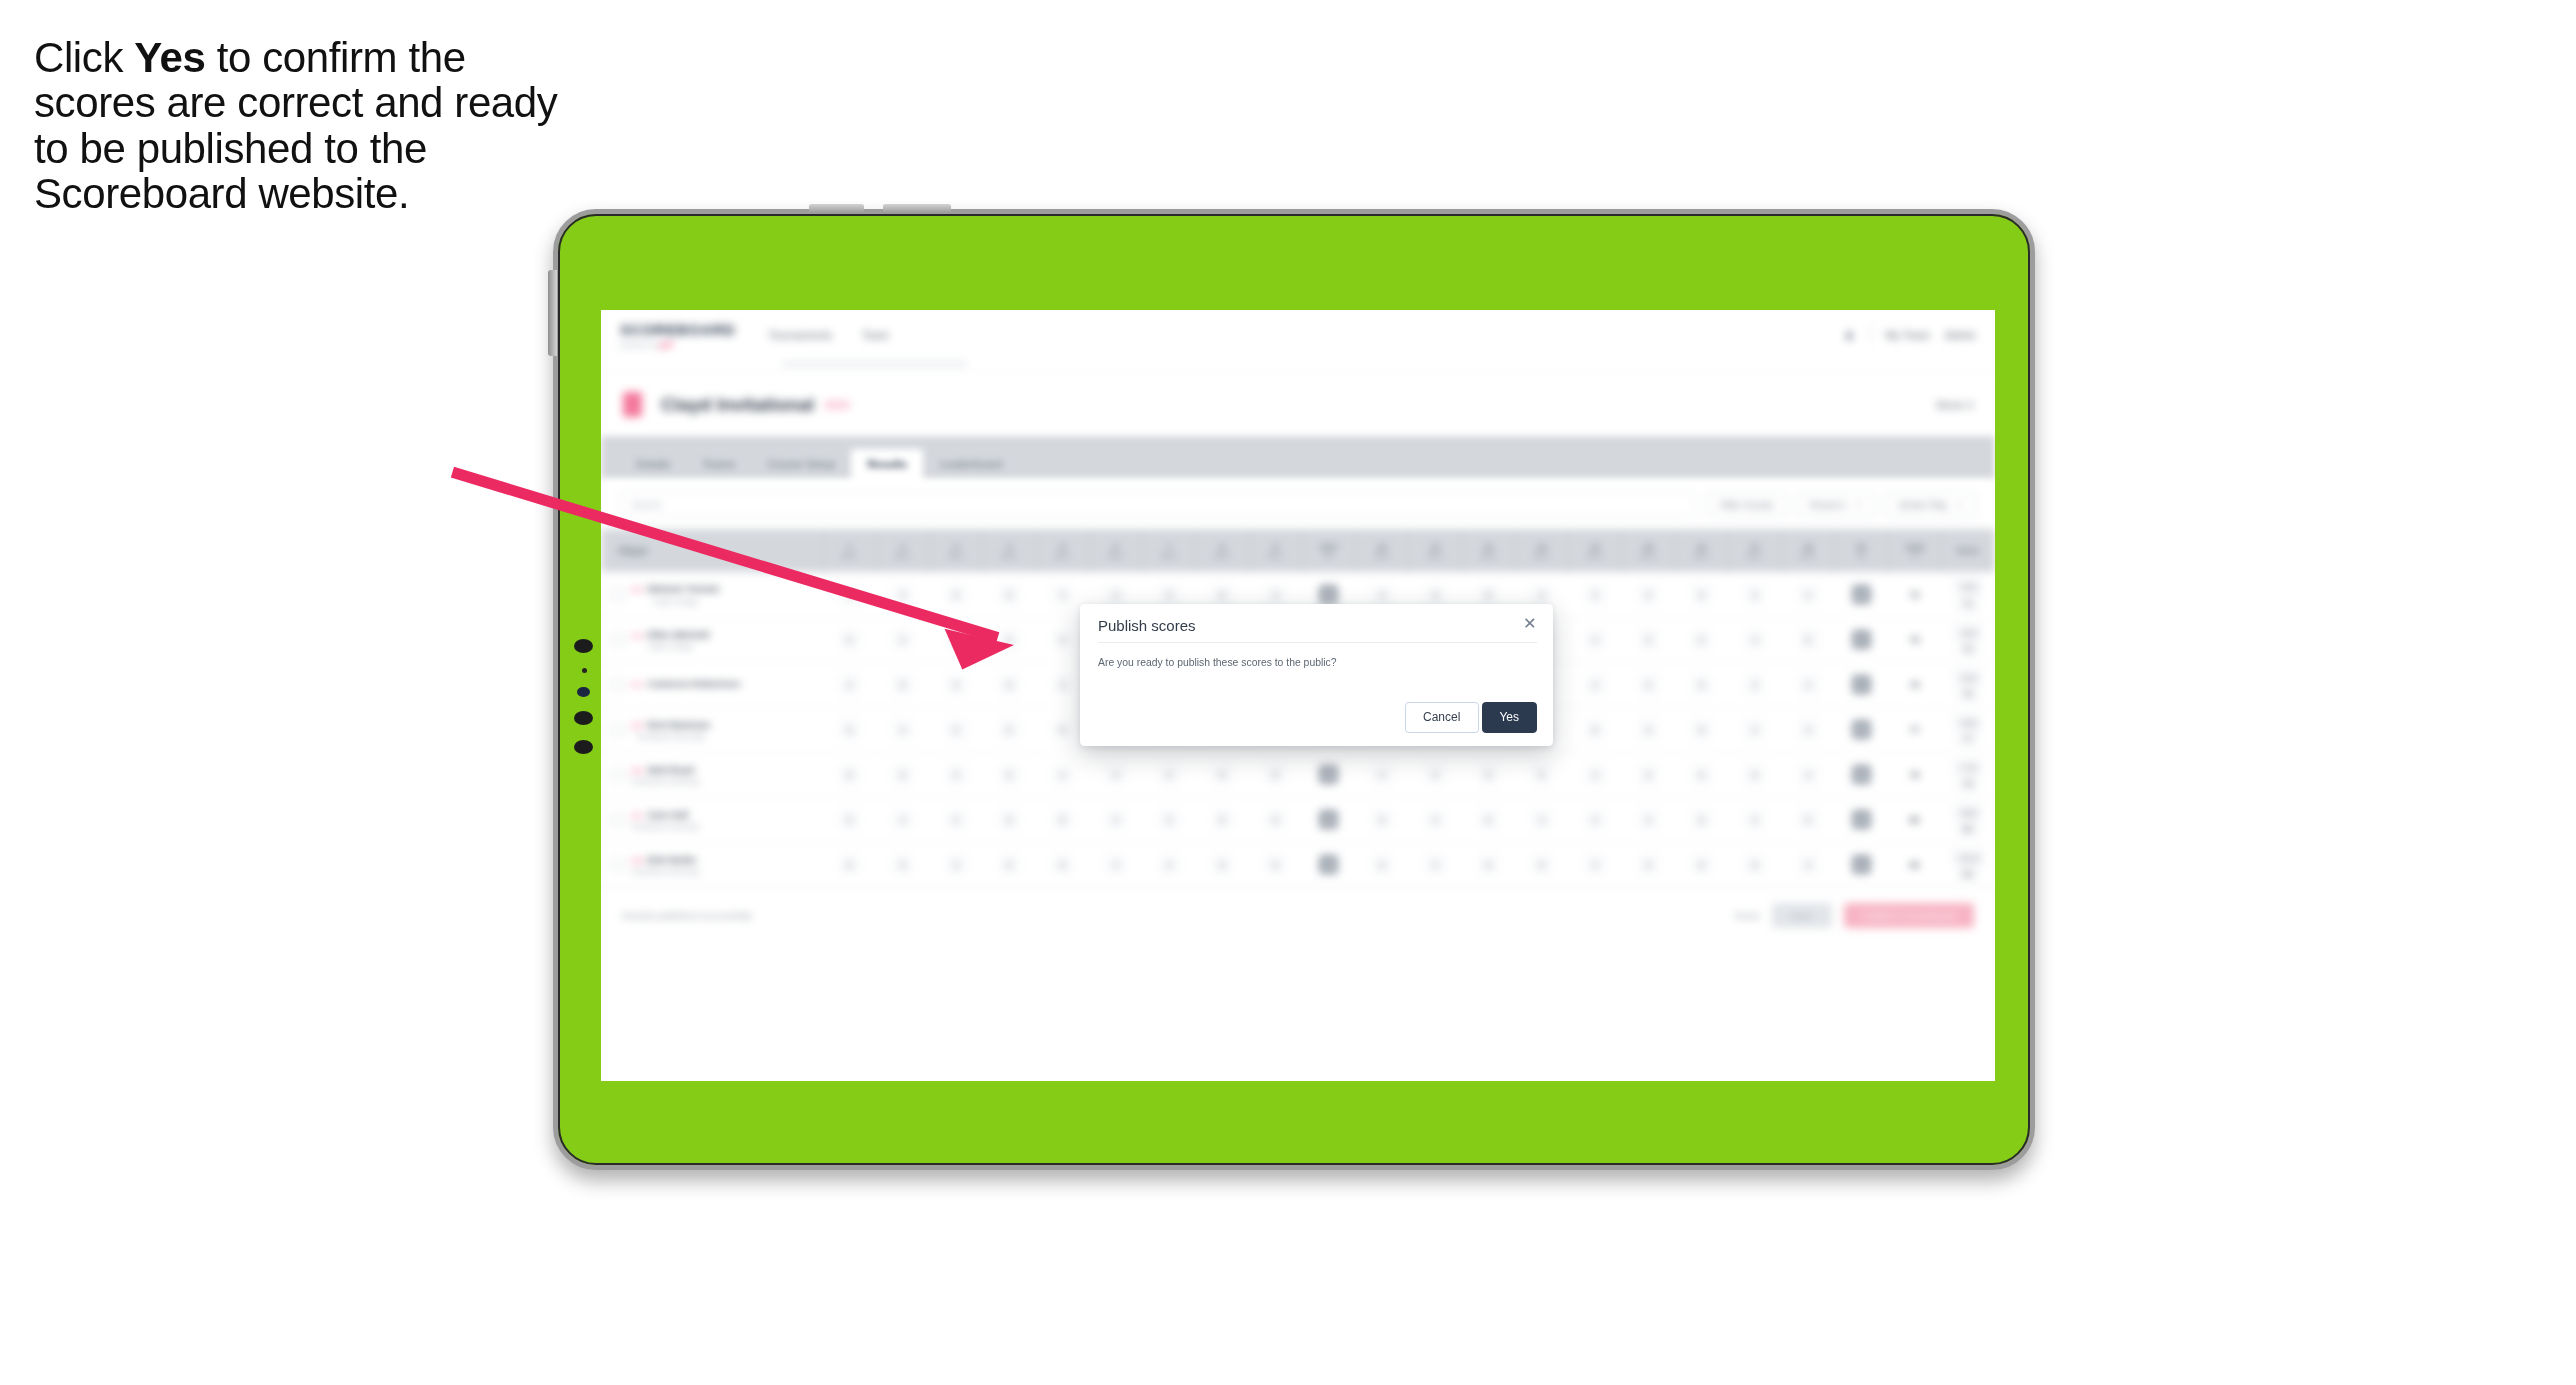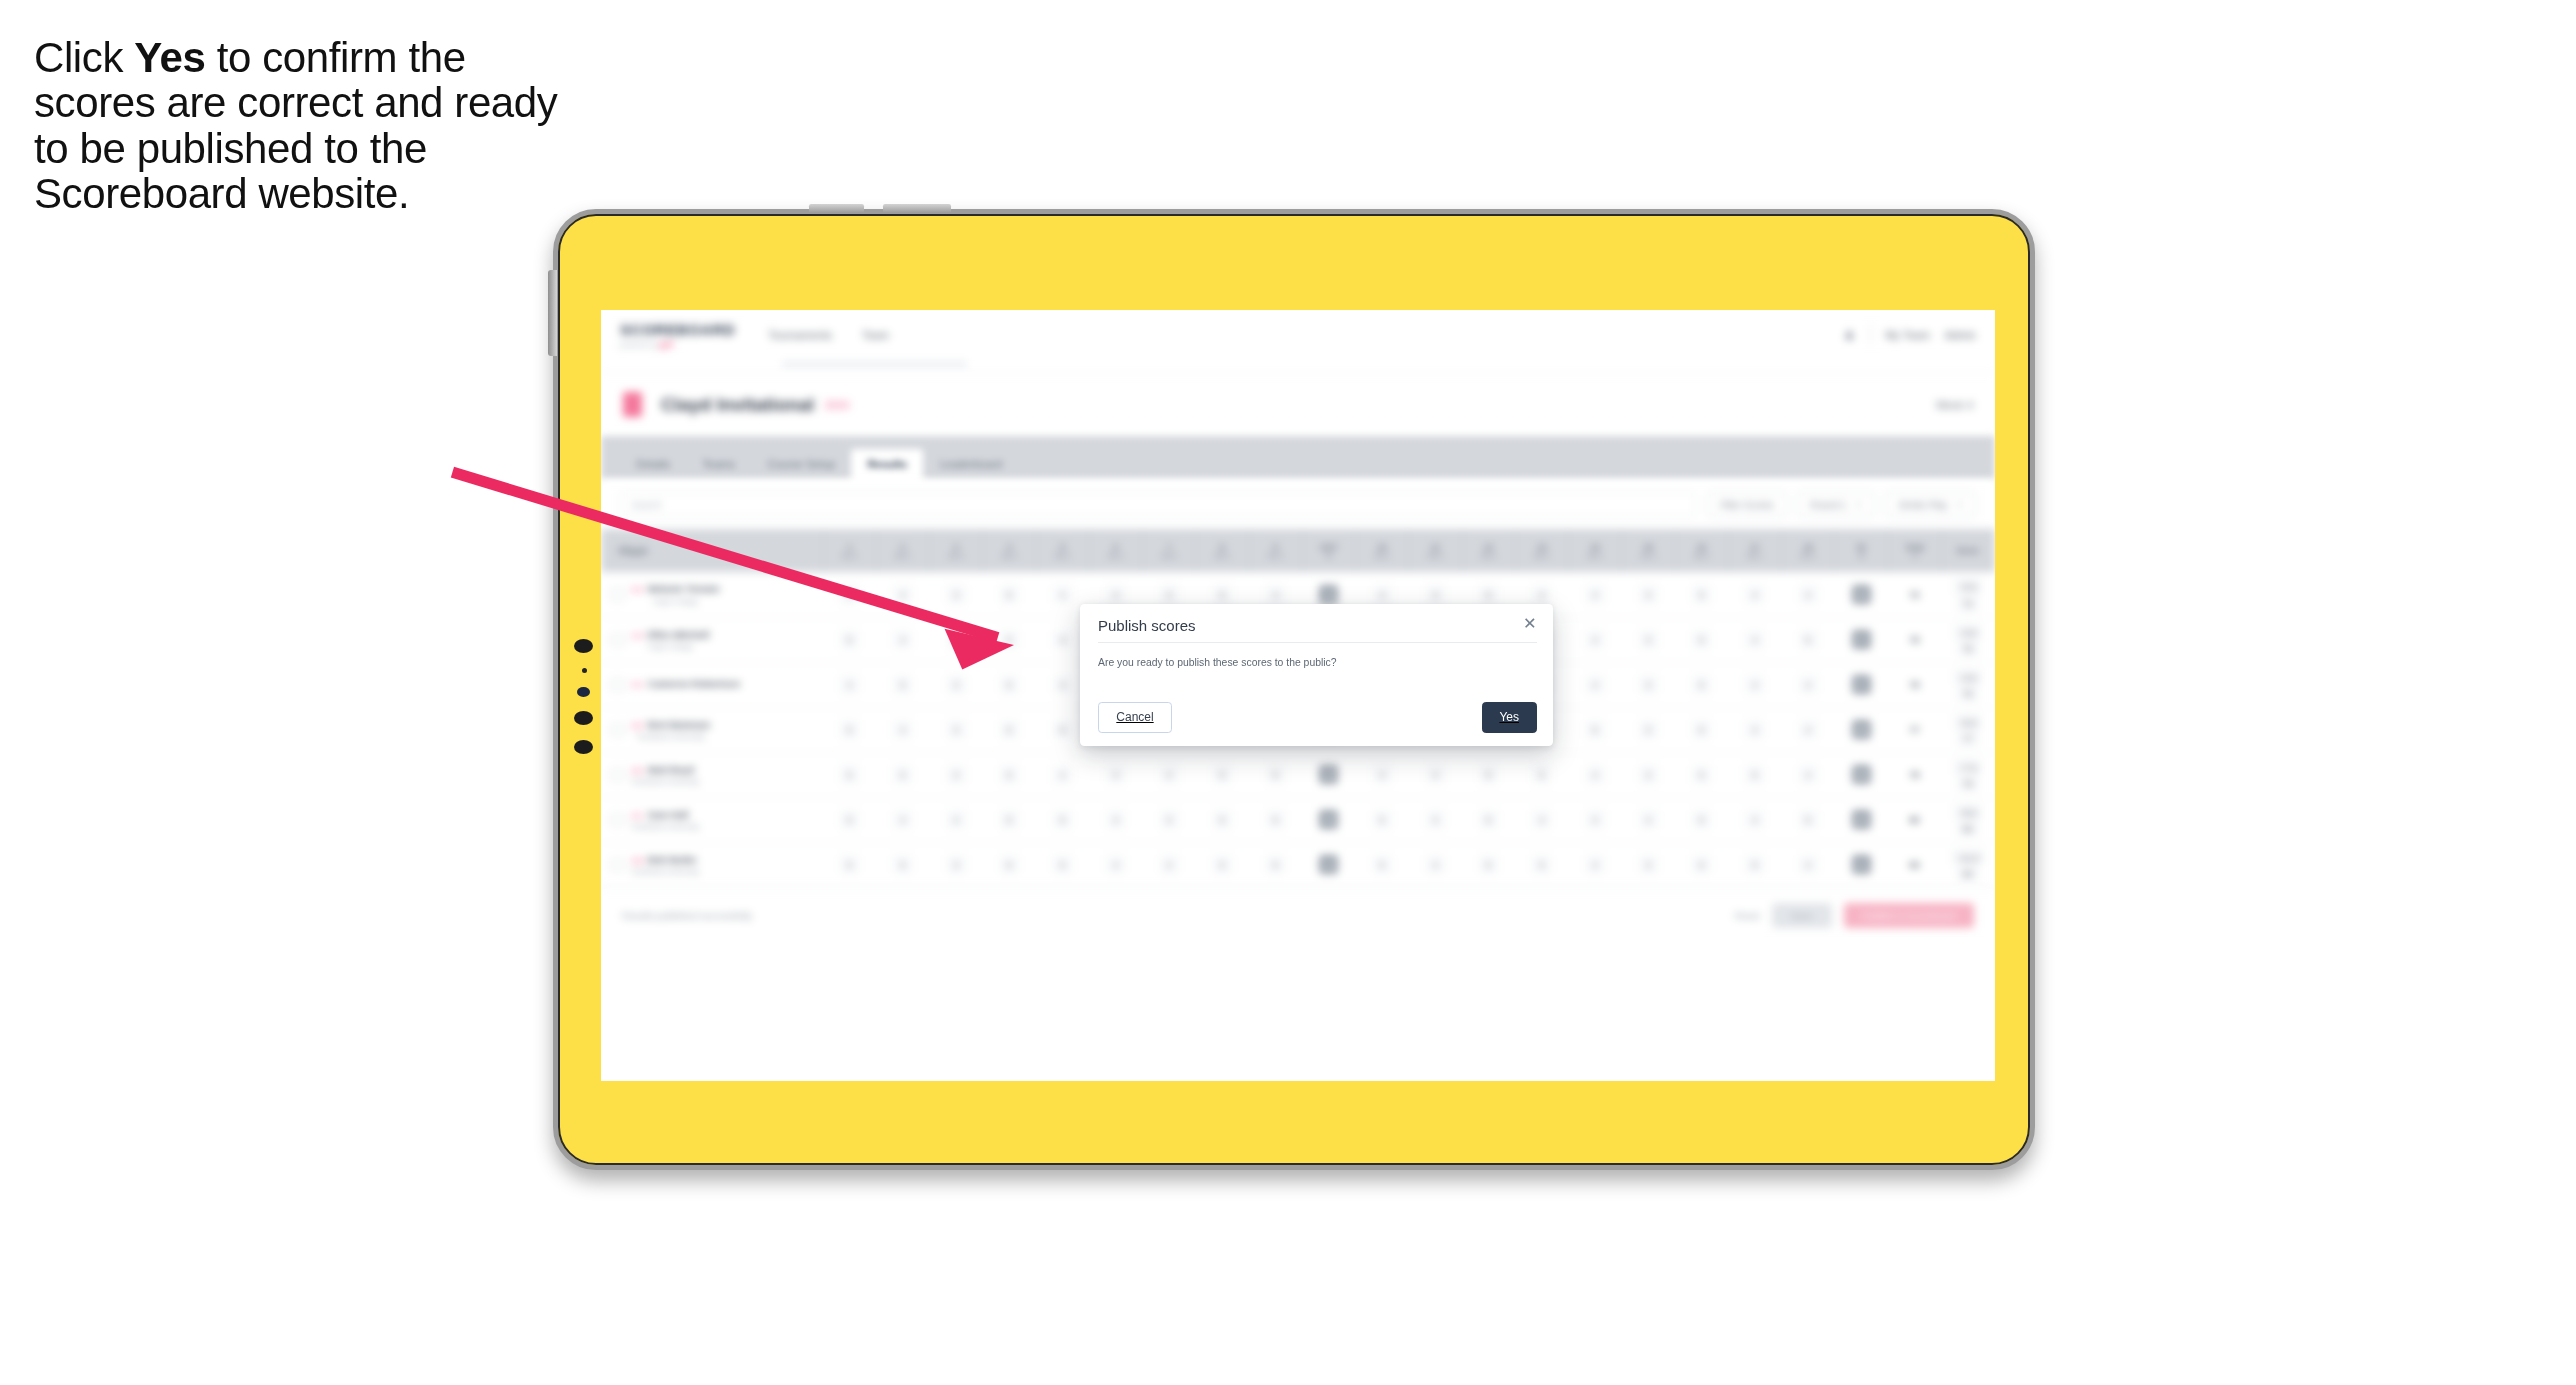--- a/index.html
+++ b/index.html
@@ -43,21 +43,21 @@
     pointer-events: none;
   }
 
   
   .tablet {
     position: absolute;
     left: 553px;
     top: 209px;
     width: 1482px;
     height: 961px;
-    background: #fde047;
+    background: #84cc16;
     border-radius: 43px;
     border: 5.2px solid #9d9d9d;
     box-shadow: 0 10.4px 19px rgba(0,0,0,0.30);
   }
   .tablet-inner-edge {
     position: absolute;
     inset: 0;
     border-radius: 38px;
     border: 2.2px solid #2a2a2a;
     pointer-events: none;
@@ -263,22 +263,22 @@
     display: flex; align-items: flex-start; justify-content: space-between;
     border-bottom: 0.7px solid #e9ecef; padding-bottom: 8.1px;
   }
   .modal-title { font-size: 15px; color: #323c4a; font-weight: 400; }
   .modal-close {
     font-size: 16.3px; color: #74808f; line-height: 0.8; cursor: pointer;
     font-weight: 300;
   }
   .modal-body { font-size: 10.4px; color: #5d6773; padding-top: 14px; }
   .modal-actions {
-    margin-top: auto; display: flex; justify-content: space-between;
-    align-items: center; gap: 3px; text-decoration: underline;
+    margin-top: auto; display: flex; justify-content: flex-end;
+    align-items: center; gap: 3px;
   }
   .btn-cancel {
     height: 31px; min-width: 74px; padding: 0 15px;
     display: flex; align-items: center; justify-content: center;
     border: 0.7px solid #c8d6ea; background: #ffffff; color: #37414f;
     font-size: 12px; border-radius: 3.7px; cursor: pointer;
     font-family: "Liberation Sans", sans-serif;
   }
   .btn-yes {
     height: 31px; min-width: 55px; padding: 0 15px;

